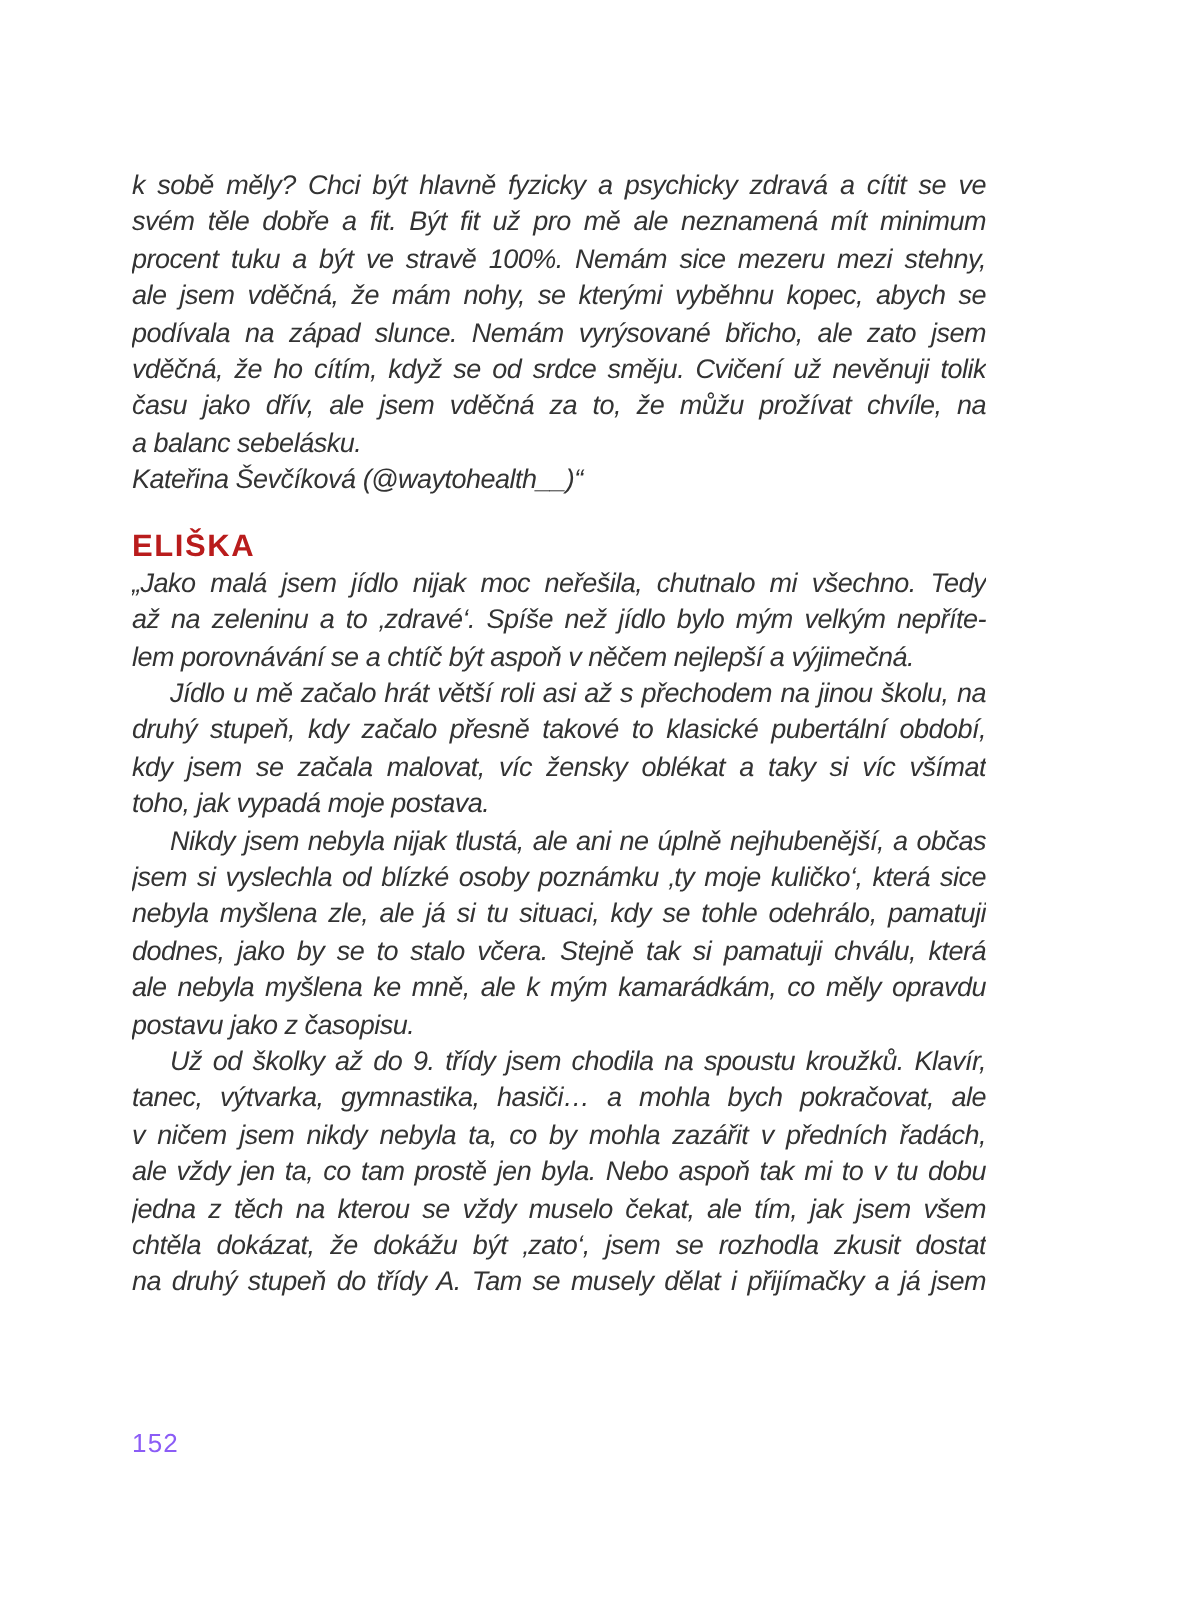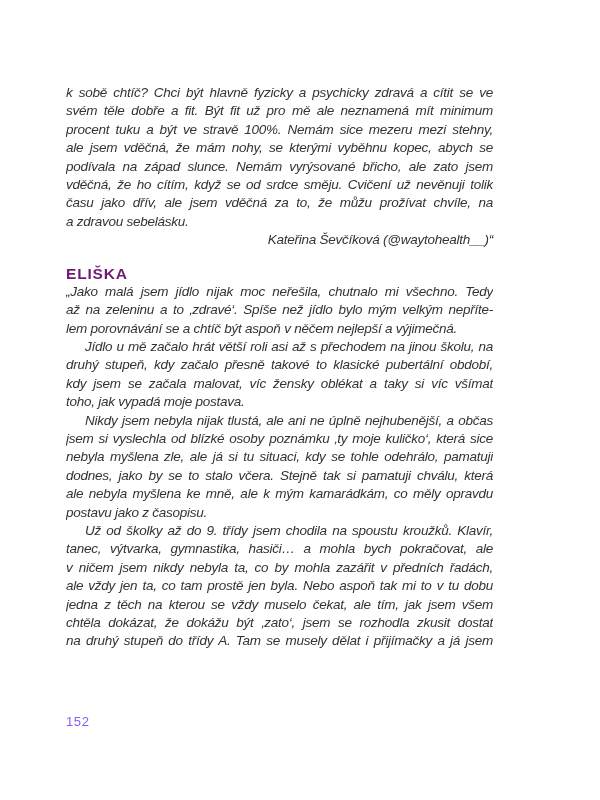--- a/index.html
+++ b/index.html
@@ -23,54 +23,54 @@
   .line {
     height:18.4px;
     text-align:justify;
     text-align-last:justify;
     overflow:hidden;
   }
   .line.last { text-align-last:left; }
   .line.indent { text-indent:19px; }
   .attribution {
     height:18.4px;
-    text-align:right;
+    text-align:left;
   }
   .heading {
     height:18.4px;
     margin-top:15px;
     font-style:normal;
     font-weight:bold;
     font-size:15.5px;
     letter-spacing:0.8px;
-    color:#701a75;
+    color:#b91c1c;
     text-align:left;
   }
   .page-number {
     position:absolute;
     left:66px; top:714px;
     font-style:normal;
     font-size:13px;
     letter-spacing:0.6px;
     color:#8b5cf6;
   }
 </style>
 </head>
 <body>
 
 <div class="page" style="background: rgb(255, 255, 255);">
   <div class="text-column" style="color: rgb(51, 51, 51);">
-      <div class="line">k sobě chtíč? Chci být hlavně fyzicky a psychicky zdravá a cítit se ve</div>
+      <div class="line">k sobě měly? Chci být hlavně fyzicky a psychicky zdravá a cítit se ve</div>
       <div class="line">svém těle dobře a fit. Být fit už pro mě ale neznamená mít minimum</div>
       <div class="line">procent tuku a být ve stravě 100%. Nemám sice mezeru mezi stehny,</div>
       <div class="line">ale jsem vděčná, že mám nohy, se kterými vyběhnu kopec, abych se</div>
       <div class="line">podívala na západ slunce. Nemám vyrýsované břicho, ale zato jsem</div>
       <div class="line">vděčná, že ho cítím, když se od srdce směju. Cvičení už nevěnuji tolik</div>
       <div class="line">času jako dřív, ale jsem vděčná za to, že můžu prožívat chvíle, na</div>
-      <div class="line last">a zdravou sebelásku.</div>
+      <div class="line last">a balanc sebelásku.</div>
       <div class="attribution">Kateřina Ševčíková (@waytohealth__)“</div>
       <div class="heading">ELIŠKA</div>
       <div class="line">„Jako malá jsem jídlo nijak moc neřešila, chutnalo mi všechno. Tedy</div>
       <div class="line">až na zeleninu a to ‚zdravé‘. Spíše než jídlo bylo mým velkým nepříte-</div>
       <div class="line last">lem porovnávání se a chtíč být aspoň v něčem nejlepší a výjimečná.</div>
       <div class="line indent">Jídlo u mě začalo hrát větší roli asi až s přechodem na jinou školu, na</div>
       <div class="line">druhý stupeň, kdy začalo přesně takové to klasické pubertální období,</div>
       <div class="line">kdy jsem se začala malovat, víc žensky oblékat a taky si víc všímat</div>
       <div class="line last">toho, jak vypadá moje postava.</div>
       <div class="line indent">Nikdy jsem nebyla nijak tlustá, ale ani ne úplně nejhubenější, a občas</div>

